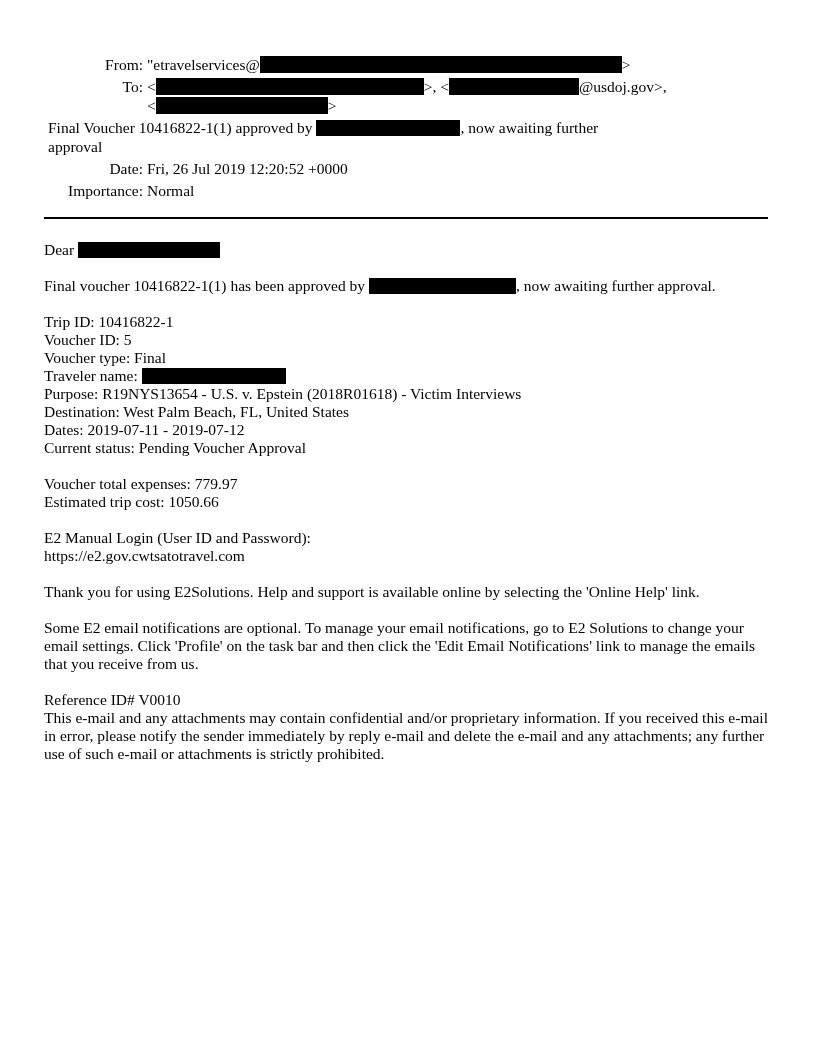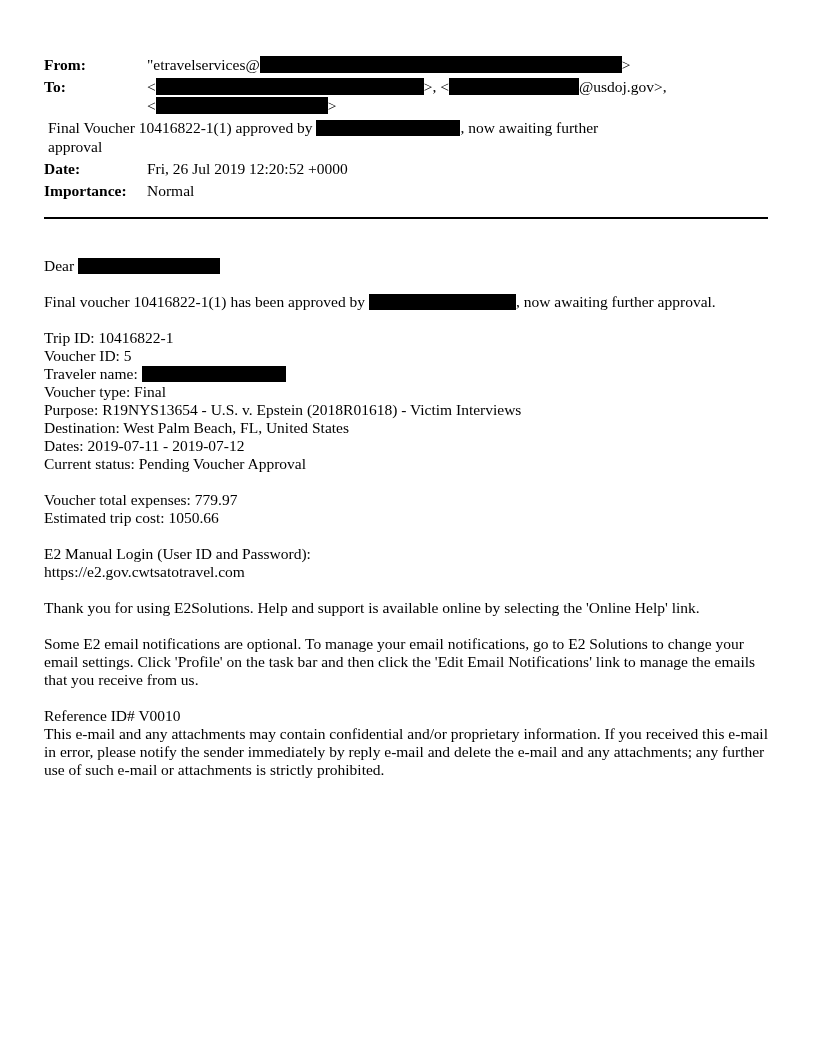--- a/index.html
+++ b/index.html
@@ -13,39 +13,39 @@
     background: #ffffff;
     color: #000000;
     font-family: "Liberation Serif", "DejaVu Serif", serif;
     font-size: 15.5px;
     padding: 55px 48px 0 44px;
     overflow: hidden;
   }
   
   .hdr { width: 724px; }
   .hrow { display: flex; line-height: 19px; margin-bottom: 3px; }
-  .hlabel { width: 99px; text-align: left; font-weight: bold; flex-shrink: 0; }
+  .hlabel { width: 99px; text-align: right; font-weight: normal; flex-shrink: 0; }
   .hvalue { padding-left: 4px; max-width: 620px; }
   
   .redact {
     display: inline-block;
     background: #000000;
     height: 16px;
     vertical-align: -3px;
   }
   .redact.tall { height: 17px; }
   
   .sep {
     width: 724px;
     border-top: 2px solid #000000;
     margin-top: 17px;
   }
   
   .emailbody {
-    margin-top: 38px;
+    margin-top: 22px;
     width: 724px;
     line-height: 18px;
   }
   .para { margin-bottom: 18px; }
 </style>
 </head>
 <body>
 
 <div class="page">
 
@@ -81,22 +81,22 @@
 
   <div class="emailbody">
 
     <div class="para"><span>Dear </span><span class="redact" style="width:142px"></span></div>
 
     <div class="para"><span>Final voucher 10416822-1(1) has been approved by </span><span class="redact" style="width:147px"></span><span>, now awaiting further approval.</span></div>
 
     <div class="para">
       <div>Trip ID: 10416822-1</div>
       <div>Voucher ID: 5</div>
+      <div>Voucher type: Final</div>
       <div><span>Traveler name: </span><span class="redact" style="width:144px"></span></div>
-      <div>Voucher type: Final</div>
       <div>Purpose: R19NYS13654 - U.S. v. Epstein (2018R01618) - Victim Interviews</div>
       <div>Destination: West Palm Beach, FL, United States</div>
       <div>Dates: 2019-07-11 - 2019-07-12</div>
       <div>Current status: Pending Voucher Approval</div>
     </div>
 
     <div class="para">
       <div>Voucher total expenses: 779.97</div>
       <div>Estimated trip cost: 1050.66</div>
     </div>

